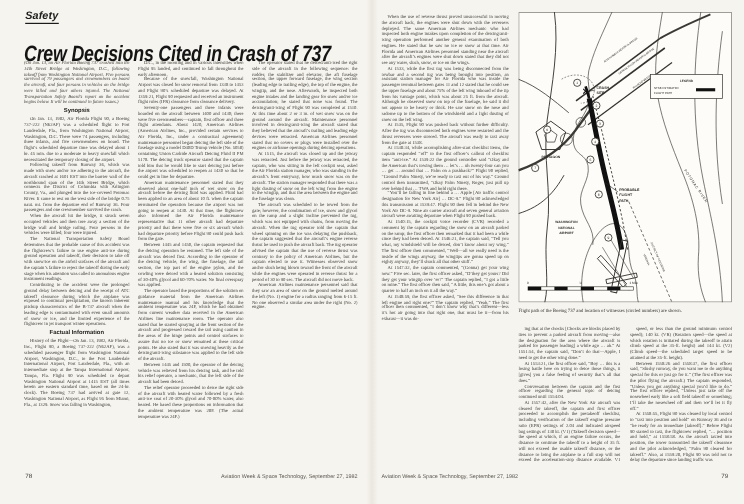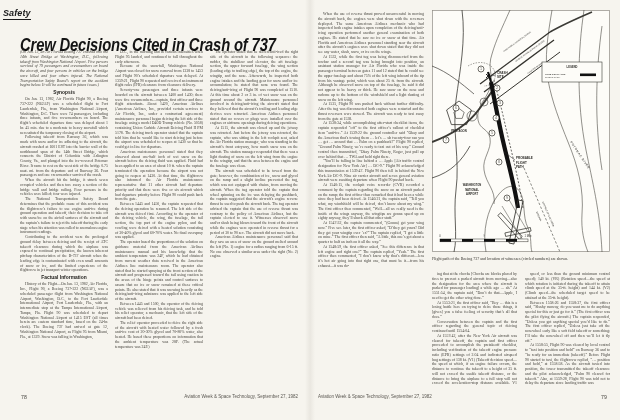--- a/index.html
+++ b/index.html
@@ -1,20 +1,20 @@
 <!DOCTYPE html>
 <html><head>
 <meta charset="utf-8">
 <style>
   html,body{margin:0;padding:0;width:620px;height:420px;overflow:hidden;}
   body{background:#f6f4ee;font-family:"Liberation Serif",serif;color:#3c3a35;position:relative;
        -webkit-font-smoothing:antialiased;}
   .gutter{position:absolute;left:305px;top:0;width:10px;height:420px;
           background:linear-gradient(90deg,rgba(110,100,85,0),rgba(110,100,85,.09),rgba(110,100,85,0));}
-  .kicker{position:absolute;left:3px;top:8px;font-family:"Liberation Sans",sans-serif;
+  .kicker{position:absolute;left:21px;top:8px;font-family:"Liberation Sans",sans-serif;
           font-weight:bold;font-style:italic;font-size:9px;color:#1b1b1b;
           border-bottom:1.3px solid #1b1b1b;padding-bottom:1px;letter-spacing:.1px;}
   .title{position:absolute;left:20px;top:22px;font-family:"Liberation Sans",sans-serif;
          font-weight:bold;font-style:italic;font-size:18.5px;color:#141414;white-space:nowrap;
          transform:scaleX(.8);transform-origin:left top;letter-spacing:-.2px;}
   .cols-left{position:absolute;left:20px;top:50px;width:278px;height:337px;display:flex;gap:7px;}
   .col{width:88px;height:100%;overflow:hidden;font-size:3.9px;line-height:4.75px;
        text-align:justify;color:#44423c;}
   .col p{margin:0;text-indent:5px;}
   .col p.noindent{text-indent:0;}

